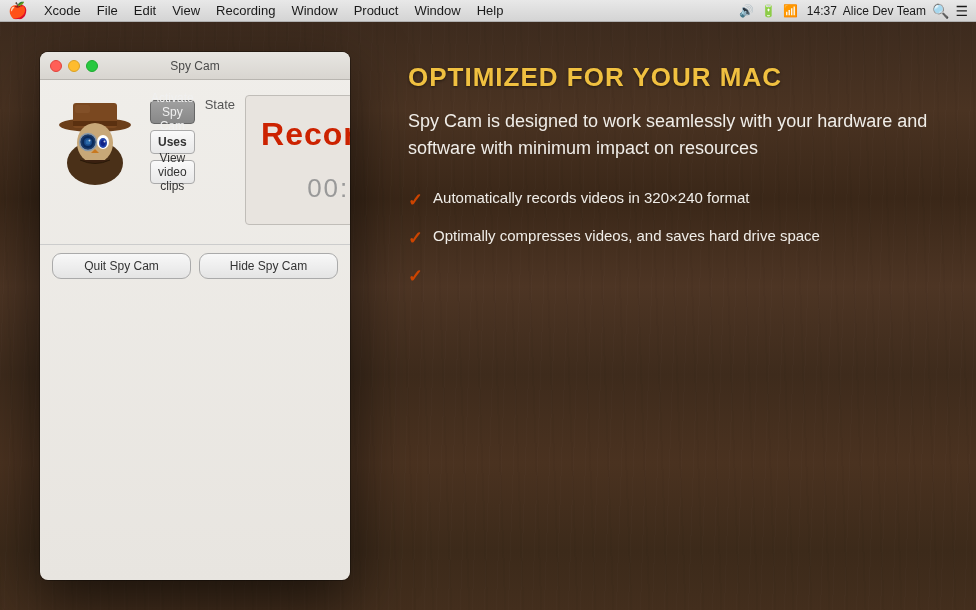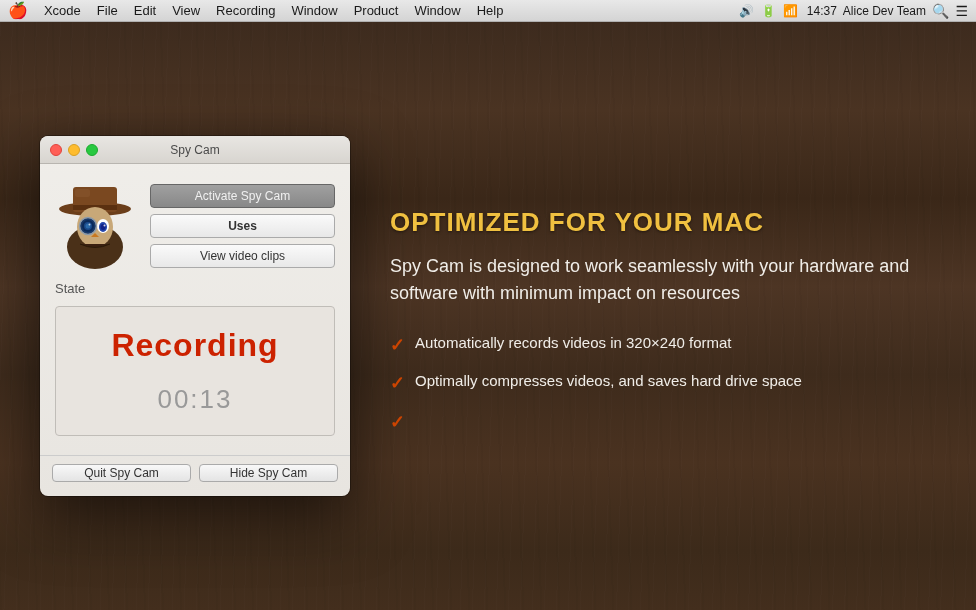--- a/index.html
+++ b/index.html
@@ -83,23 +83,22 @@
     }
 
     
     .main-content {
       position: absolute;
       top: 22px;
       left: 0;
       right: 0;
       bottom: 0;
       display: flex;
-      align-items: center;
       padding: 30px 40px;
-      gap: 40px;
+      gap: 58px;
     }
 
     
     .app-window {
       width: 310px;
       min-height: 360px;
       background: linear-gradient(180deg, #f0eeea 0%, #e8e5e0 100%);
       border-radius: 8px;
       box-shadow: 0 20px 60px rgba(0,0,0,0.6), 0 0 0 1px rgba(0,0,0,0.3);
       flex-shrink: 0;
@@ -138,21 +137,20 @@
       left: 50%;
       transform: translateX(-50%);
       font-size: 12px;
       color: #4a4a4a;
       font-weight: 500;
     }
 
     .window-body {
       padding: 15px;
       display: flex;
-      flex-direction: column;
       gap: 10px;
     }
 
     .app-header {
       display: flex;
       align-items: flex-start;
       gap: 15px;
     }
 
     .buttons-group {
@@ -220,22 +218,22 @@
     .window-footer {
       display: flex;
       gap: 8px;
       padding: 8px 12px 12px;
       border-top: 1px solid #ccc;
       margin-top: 4px;
     }
 
     .footer-button {
       flex: 1;
-      height: 18px;
-      border-radius: 4px;
+      height: 26px;
+      border-radius: 9px;
       border: 1px solid #aaa;
       font-size: 12px;
       cursor: pointer;
       display: flex;
       align-items: center;
       justify-content: center;
       background: linear-gradient(180deg, #f8f8f8 0%, #e4e4e4 100%);
       color: #333;
     }
 

